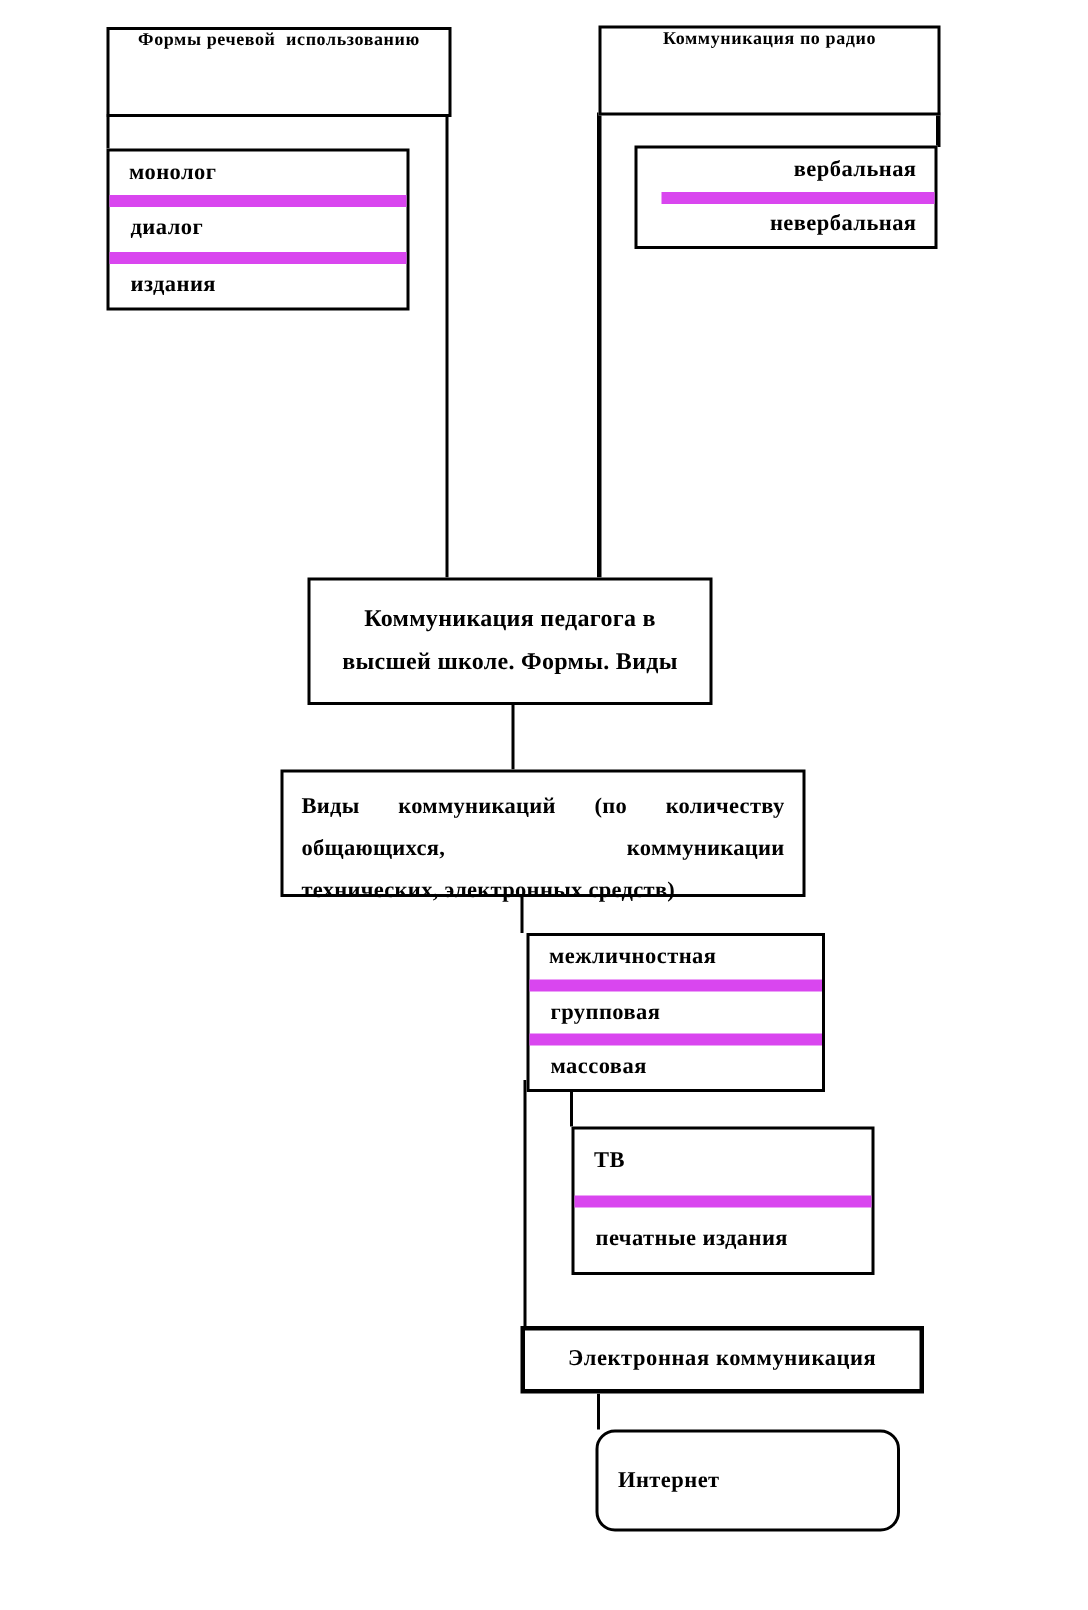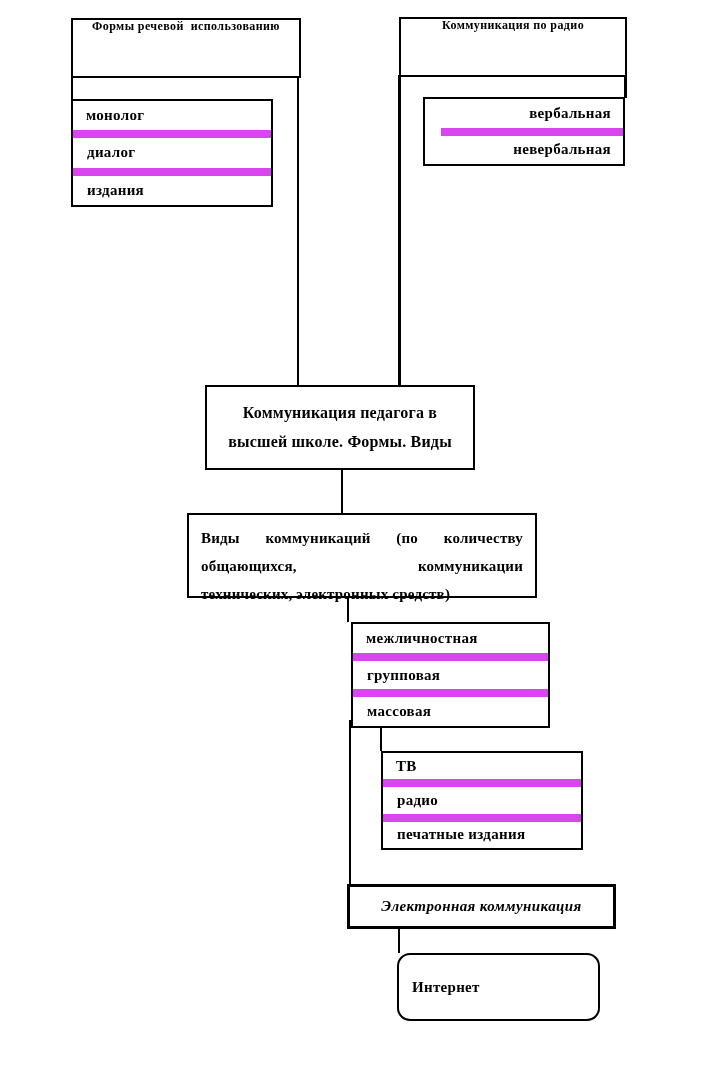--- a/index.html
+++ b/index.html
@@ -140,25 +140,24 @@
     </div>
 
   <div class="box rows" style="left:351px; top:622px; width:199px; height:106px;">
       <div class="row">межличностная</div>
       <div class="row">групповая</div>
       <div class="row">массовая</div>
     </div>
 
   <div class="box rows" style="left:381px; top:751px; width:202px; height:99px;">
       <div class="row">ТВ</div>
-      <div class="row">радио</div>
       <div class="row">печатные издания</div>
     </div>
 
-  <div class="box thick electron" style="left:347px; top:884px; width:269px; height:45px;font-style:italic;">
+  <div class="box thick electron" style="left:347px; top:884px; width:269px; height:45px;">
     <span>Электронная коммуникация</span>
   </div>
 
   <div class="box rows" style="left:397px; top:953px; width:203px; height:68px;border-radius:13px;">
       <div class="row">Интернет</div>
     </div>
 
 </div>
 
 </body></html>

